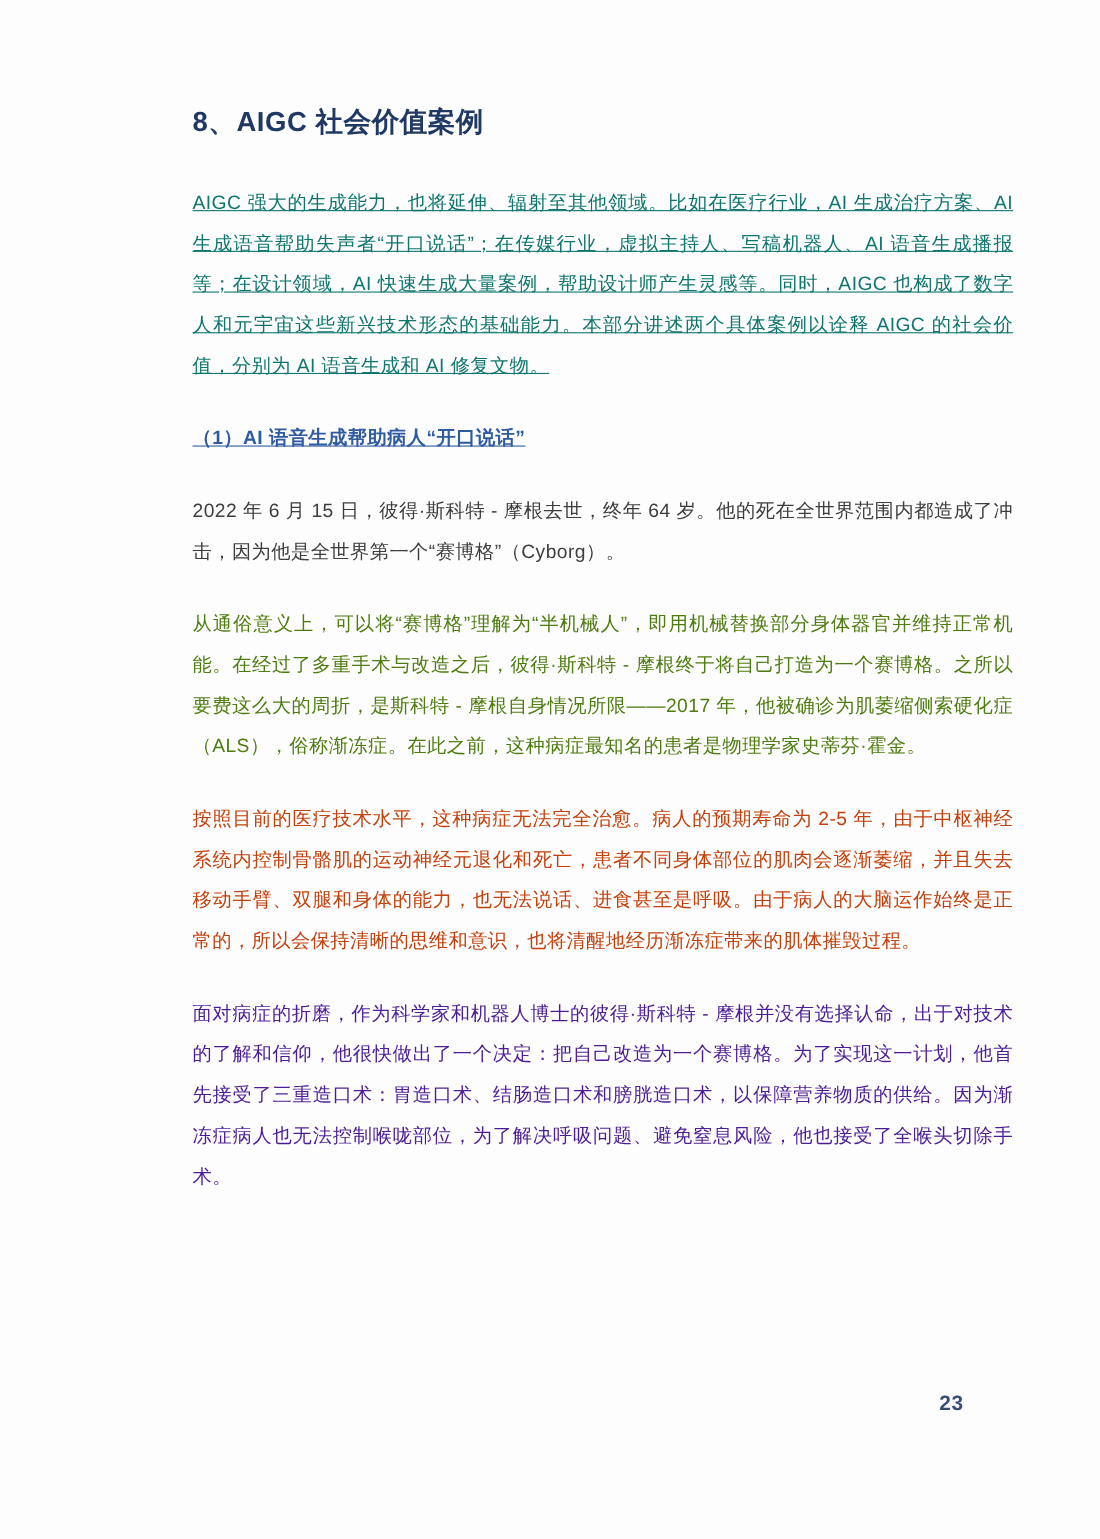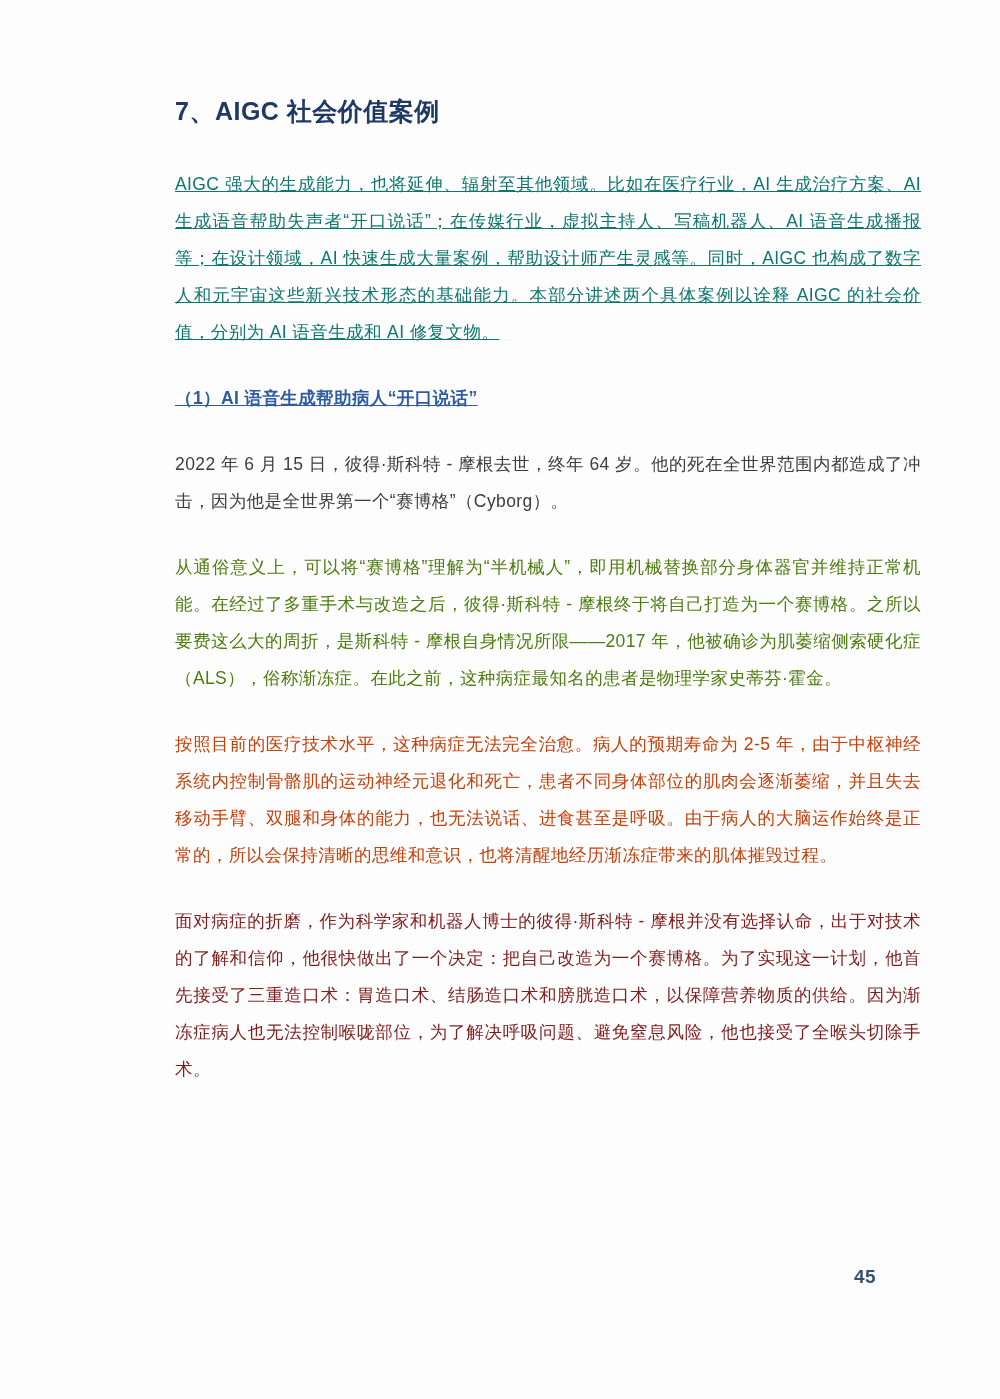--- a/index.html
+++ b/index.html
@@ -64,31 +64,31 @@
     font-weight: bold;
     letter-spacing: 0.5px;
   }
 </style>
 </head>
 <body>
 
 <div class="page" style="background: rgb(253, 253, 253);">
   <div class="content">
 
-    <h1 class="heading" style="color: rgb(31, 56, 100);">7、AIGC 社会价值案例</h1>
+    <h1 class="heading" style="color: rgb(31, 56, 100);">8、AIGC 社会价值案例</h1>
 
     <p class="body-paragraph first-after-heading" style="color: #0f766e; text-decoration: underline;">AIGC 强大的生成能力，也将延伸、辐射至其他领域。比如在医疗行业，AI 生成治疗方案、AI 生成语音帮助失声者“开口说话”；在传媒行业，虚拟主持人、写稿机器人、AI 语音生成播报等；在设计领域，AI 快速生成大量案例，帮助设计师产生灵感等。同时，AIGC 也构成了数字人和元宇宙这些新兴技术形态的基础能力。本部分讲述两个具体案例以诠释 AIGC 的社会价值，分别为 AI 语音生成和 AI 修复文物。</p>
 
     <h2 class="subheading" style="color: rgb(47, 91, 160); text-decoration: underline;">（1）AI 语音生成帮助病人“开口说话”</h2>
 
     <p class="body-paragraph" style="color: rgb(61, 61, 61);">2022 年 6 月 15 日，彼得·斯科特 - 摩根去世，终年 64 岁。他的死在全世界范围内都造成了冲击，因为他是全世界第一个“赛博格”（Cyborg）。</p>
 
     <p class="body-paragraph" style="color: #4d7c0f;">从通俗意义上，可以将“赛博格”理解为“半机械人”，即用机械替换部分身体器官并维持正常机能。在经过了多重手术与改造之后，彼得·斯科特 - 摩根终于将自己打造为一个赛博格。之所以要费这么大的周折，是斯科特 - 摩根自身情况所限——2017 年，他被确诊为肌萎缩侧索硬化症（ALS），俗称渐冻症。在此之前，这种病症最知名的患者是物理学家史蒂芬·霍金。</p>
 
     <p class="body-paragraph" style="color: #c2410c;">按照目前的医疗技术水平，这种病症无法完全治愈。病人的预期寿命为 2-5 年，由于中枢神经系统内控制骨骼肌的运动神经元退化和死亡，患者不同身体部位的肌肉会逐渐萎缩，并且失去移动手臂、双腿和身体的能力，也无法说话、进食甚至是呼吸。由于病人的大脑运作始终是正常的，所以会保持清晰的思维和意识，也将清醒地经历渐冻症带来的肌体摧毁过程。</p>
 
-    <p class="body-paragraph" style="color: #7f1d1d;">面对病症的折磨，作为科学家和机器人博士的彼得·斯科特 - 摩根并没有选择认命，出于对技术的了解和信仰，他很快做出了一个决定：把自己改造为一个赛博格。为了实现这一计划，他首先接受了三重造口术：胃造口术、结肠造口术和膀胱造口术，以保障营养物质的供给。因为渐冻症病人也无法控制喉咙部位，为了解决呼吸问题、避免窒息风险，他也接受了全喉头切除手术。</p>
+    <p class="body-paragraph" style="color: #4c1d95;">面对病症的折磨，作为科学家和机器人博士的彼得·斯科特 - 摩根并没有选择认命，出于对技术的了解和信仰，他很快做出了一个决定：把自己改造为一个赛博格。为了实现这一计划，他首先接受了三重造口术：胃造口术、结肠造口术和膀胱造口术，以保障营养物质的供给。因为渐冻症病人也无法控制喉咙部位，为了解决呼吸问题、避免窒息风险，他也接受了全喉头切除手术。</p>
 
 
   </div>
 
-  <div class="page-number" style="color: rgb(58, 78, 117);">45</div>
+  <div class="page-number" style="color: rgb(58, 78, 117);">23</div>
 </div>
 
 </body></html>

